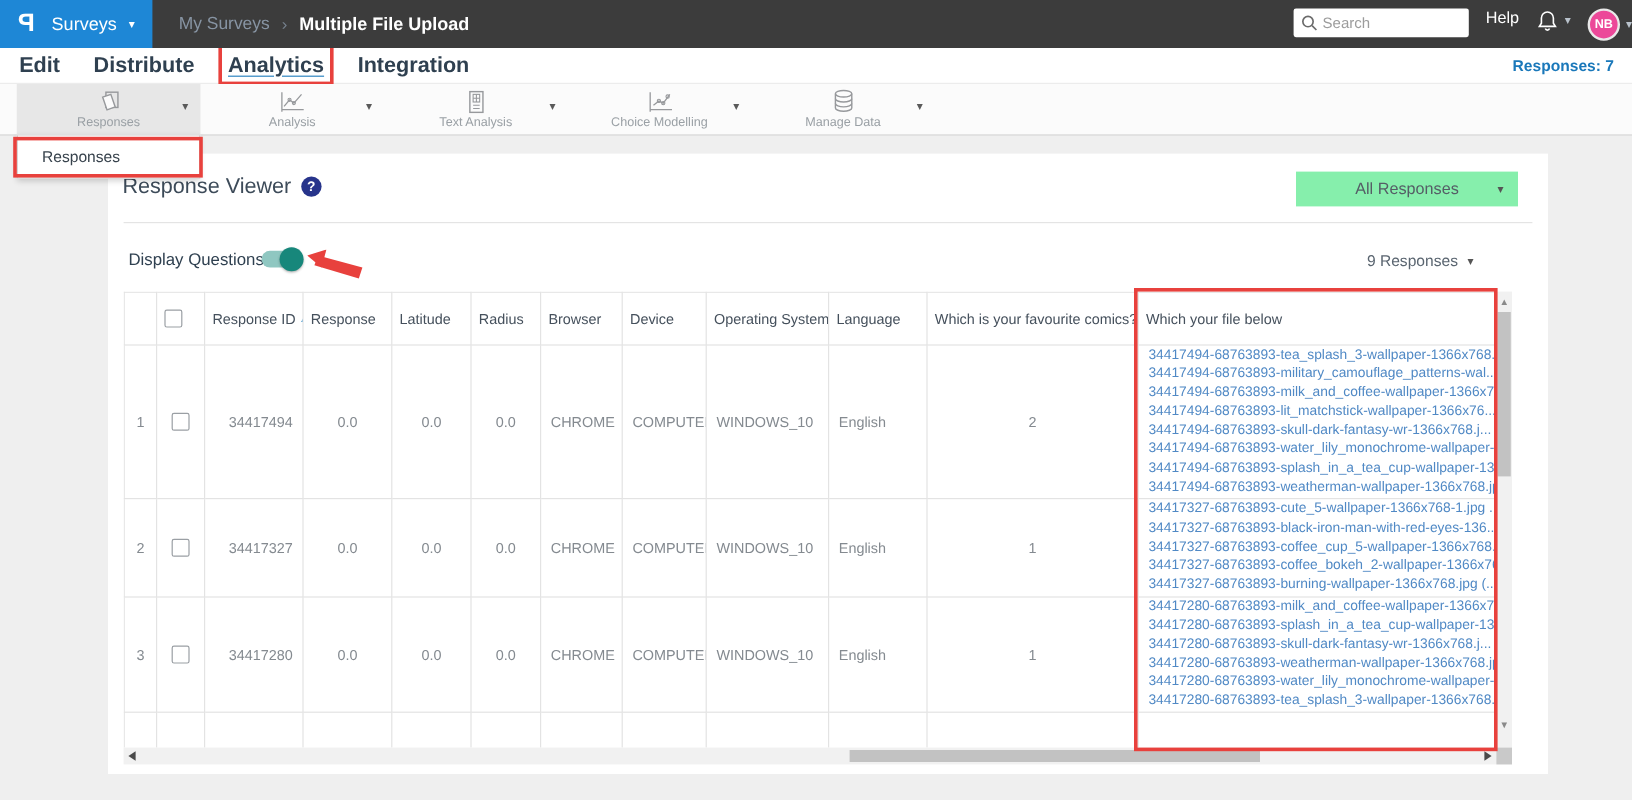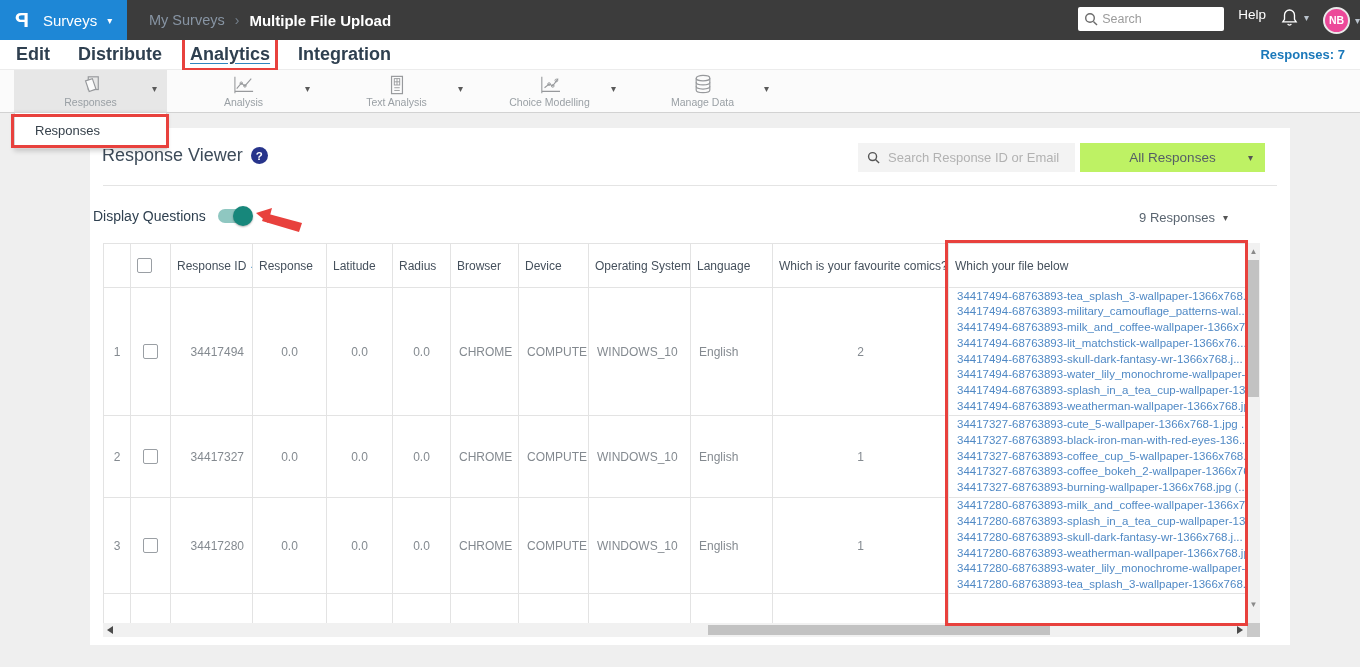--- a/index.html
+++ b/index.html
@@ -50,24 +50,24 @@
   .annotate { position:absolute; border:3px solid #e8413d; pointer-events:none; z-index:40; }
 
   
   .card { position:absolute; left:90px; top:128px; width:1200px; height:517px; background:#fff; z-index:1; }
   .page-title { position:absolute; left:12px; top:17px; font-size:18px; color:#3d4b59; display:flex; align-items:center; gap:8px; }
   .help-badge { width:17px; height:17px; border-radius:50%; background:#27348b; color:#fff; font-size:11.5px; font-weight:bold; display:flex; align-items:center; justify-content:center; }
   .resp-search { position:absolute; left:768px; top:15px; width:217px; height:29px; background:#f3f3f3; }
   .resp-search svg { position:absolute; left:9px; top:8px; }
   .resp-search input { position:absolute; left:0; top:0; width:100%; height:100%; border:0; background:transparent; padding-left:30px; font-size:13px; color:#555; font-family:inherit; outline:none; }
   .resp-search input::placeholder { color:#b2b2b2; }
-  .filter-select { position:absolute; left:990px; top:15px; width:185px; height:29px; background:#bef264; display:flex; align-items:center; justify-content:center; font-size:13.5px; color:#555e66; }
+  .filter-select { position:absolute; left:990px; top:15px; width:185px; height:29px; background:#86efac; display:flex; align-items:center; justify-content:center; font-size:13.5px; color:#555e66; }
   .filter-select .caret { position:absolute; right:12px; color:#555; }
   .divider { position:absolute; left:13px; top:57px; width:1174px; height:1px; background:#e4e4e4; }
-  .dq-label { position:absolute; left:3px; top:80px; font-size:14px; color:#2f4050; }
+  .dq-label { position:absolute; left:17px; top:80px; font-size:14px; color:#2f4050; }
   .toggle { position:absolute; left:128px; top:81px; width:32px; height:14px; border-radius:7px; background:#8fc7c1; }
   .toggle .knob { position:absolute; right:-3px; top:-3px; width:20px; height:20px; border-radius:50%; background:#17877b; box-shadow:0 1px 2px rgba(0,0,0,.3); }
   .red-arrow { position:absolute; left:166px; top:80px; z-index:40; pointer-events:none; }
   .count-dd { position:absolute; right:62px; top:82px; font-size:13px; color:#5a6570; display:flex; gap:8px; align-items:center; }
   .count-dd .caret { color:#555; }
 
   
   .table-wrap { position:absolute; left:13px; top:115px; width:1144px; height:380px; overflow:hidden; }
   table.grid { border-collapse:collapse; table-layout:fixed; width:1144px; }
   table.grid th, table.grid td { border:1px solid #e3e3e3; overflow:hidden; white-space:nowrap; }
@@ -201,27 +201,20 @@
     </span>
     <span class="tb-label">Manage Data</span>
     <span class="tb-caret">▾</span>
   </div>
 </div>
 
 <div class="card">
   <div class="page-title">
     <span>Response Viewer</span>
     <span class="help-badge">?</span>
-  </div>
-  <div class="resp-search">
-    <svg width="13" height="13" viewBox="0 0 14 14">
-        <circle cx="6" cy="6" r="4.3" fill="none" stroke="#555" stroke-width="1.5"></circle>
-        <line x1="9.4" y1="9.4" x2="13" y2="13" stroke="#555" stroke-width="1.5"></line>
-      </svg>
-    <input placeholder="Search Response ID or Email" style="">
   </div>
   <div class="filter-select">
     <span>All Responses</span>
     <span class="caret">▾</span>
   </div>
   <div class="divider"></div>
 
   <span class="dq-label">Display Questions</span>
   <div class="toggle">
       <span class="knob"></span>

